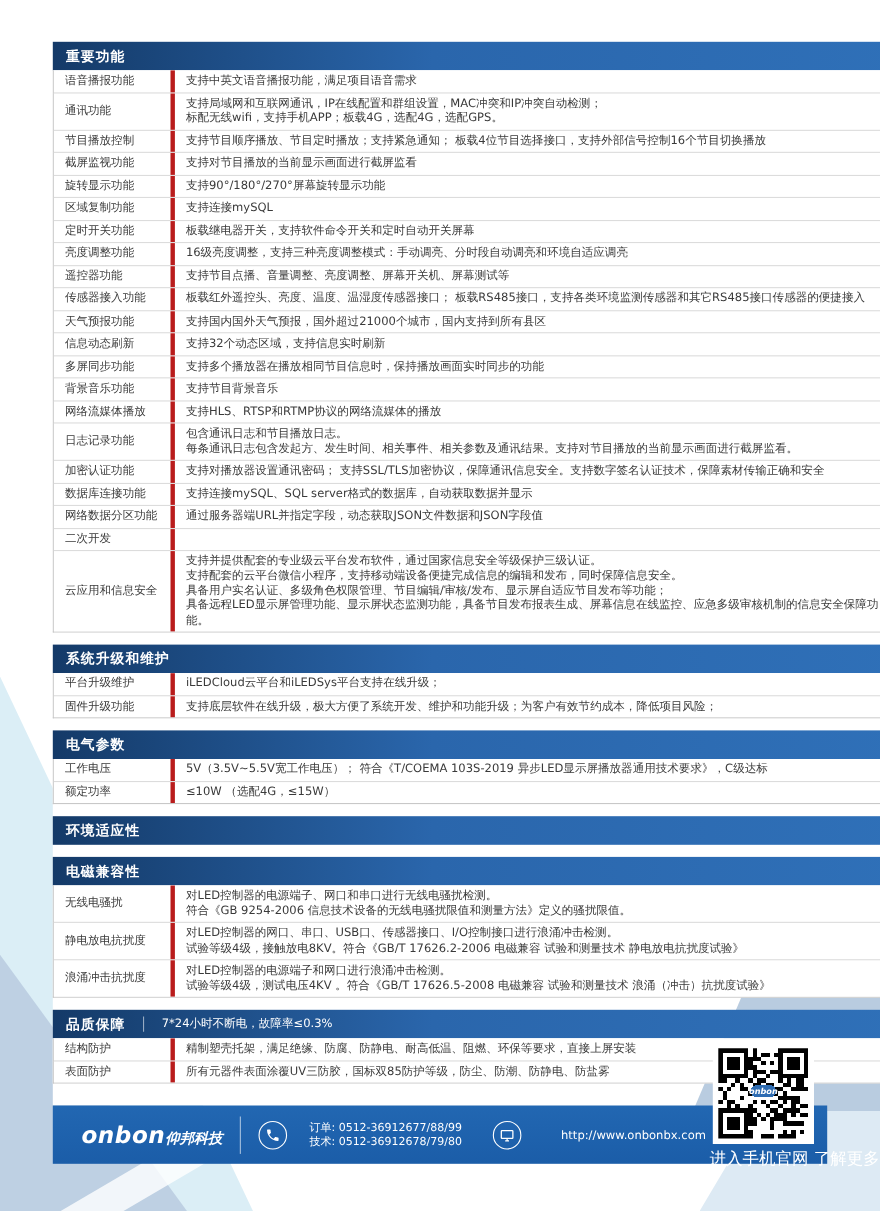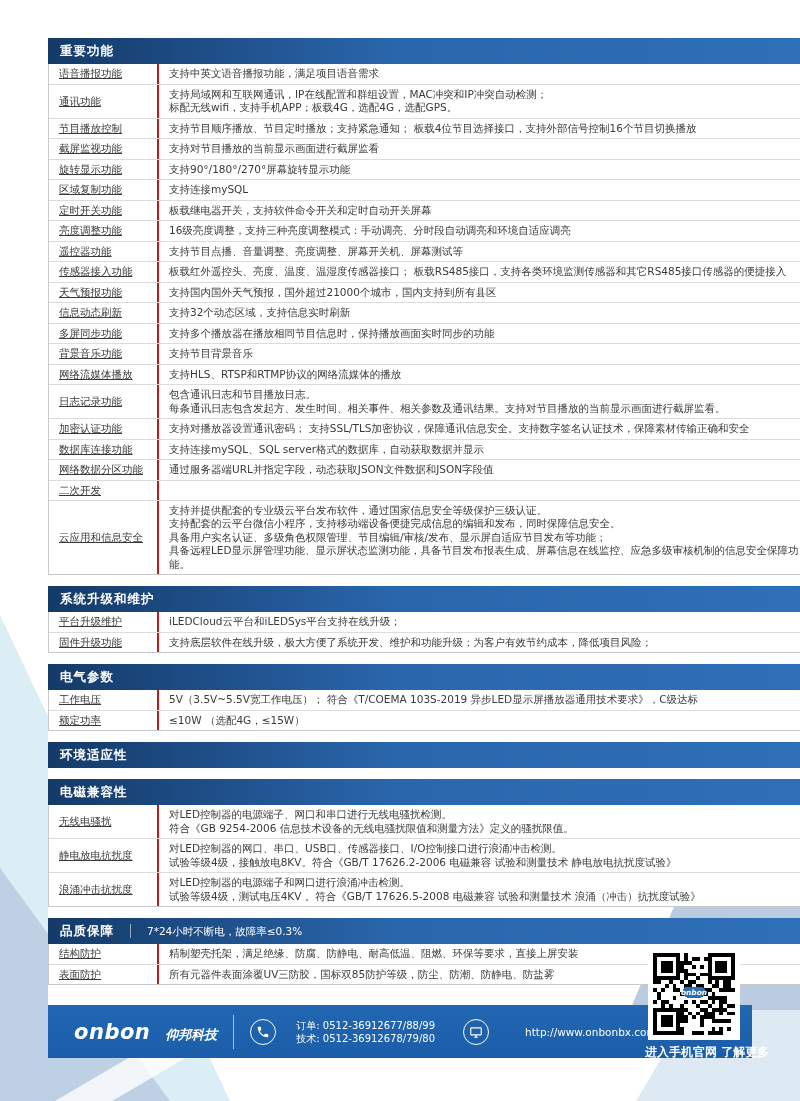--- a/index.html
+++ b/index.html
@@ -33,40 +33,40 @@
     color:#ffffff;
   }
   .section-title { font-size:12.5px; font-weight:bold; letter-spacing:1px; }
   .section-note  { font-size:10.5px; font-weight:normal; margin-left:16px; padding-left:16px;
                    border-left:1px solid rgba(255,255,255,.55); line-height:14px; }
   .spec-table { border:1px solid #c8c8c8; border-top:none; background:#fff; }
   .spec-row { display:flex; align-items:stretch; border-top:1px solid #dcdcdc; background:#fff; }
   .spec-row:first-child { border-top:none; }
   .cell-label {
     flex:0 0 110px; padding:3px 8px 3px 10px; font-size:10.5px; color:#3a3a3a;
-    border-right:2px solid #b91c1c; display:flex; align-items:center; line-height:13px;text-decoration:underline;
+    border-right:4px solid #b91c1c; display:flex; align-items:center; line-height:13px;
   }
   .cell-desc {
     flex:1; padding:3px 10px; font-size:10.5px; color:#3a3a3a; line-height:13.5px;
     display:flex; flex-direction:column; justify-content:center;
   }
   
   .qr-block { position:absolute; left:645px; top:948px; width:98px; z-index:4; text-align:center; }
   .qr-box { width:92px; height:92px; background:#ffffff; padding:5px; margin:0 auto; }
   .qr-box svg { display:block; width:82px; height:82px; }
-  .qr-caption { margin-top:4px; font-size:12px; color:#ffffff; white-space:nowrap;font-weight:bold; }
+  .qr-caption { margin-top:4px; font-size:15px; color:#ffffff; white-space:nowrap; }
   
   .footer {
     position:absolute; left:48px; top:1005px; width:704px; height:53px; z-index:3;
     background:linear-gradient(180deg,#2267b2,#1b5da8); color:#ffffff;
     display:flex; align-items:center;
   }
   .logo { margin-left:26px; display:flex; align-items:baseline; }
   .logo-main { font-size:21px; font-weight:800; font-style:italic; letter-spacing:.5px; }
-  .logo-cn   { font-size:13px; font-weight:bold; font-style:italic; margin-left:15px; }
+  .logo-cn   { font-size:13px; font-weight:bold; font-style:italic; margin-left:0; }
   .f-divider { width:1px; height:34px; background:rgba(255,255,255,.6); margin:0 16px 0 16px; }
   .contact { display:flex; align-items:center; gap:20px; }
   .icon-circle {
     width:26px; height:26px; border:1.4px solid #ffffff; border-radius:50%;
     display:flex; align-items:center; justify-content:center; flex:0 0 auto;
   }
   .phone-lines { font-size:10px; line-height:13px; white-space:nowrap; }
   .web { display:flex; align-items:center; gap:8px; margin-left:28px; }
   .web-url { font-size:10.5px; text-decoration:none; color:#ffffff;padding-left:28px; }
 </style>

